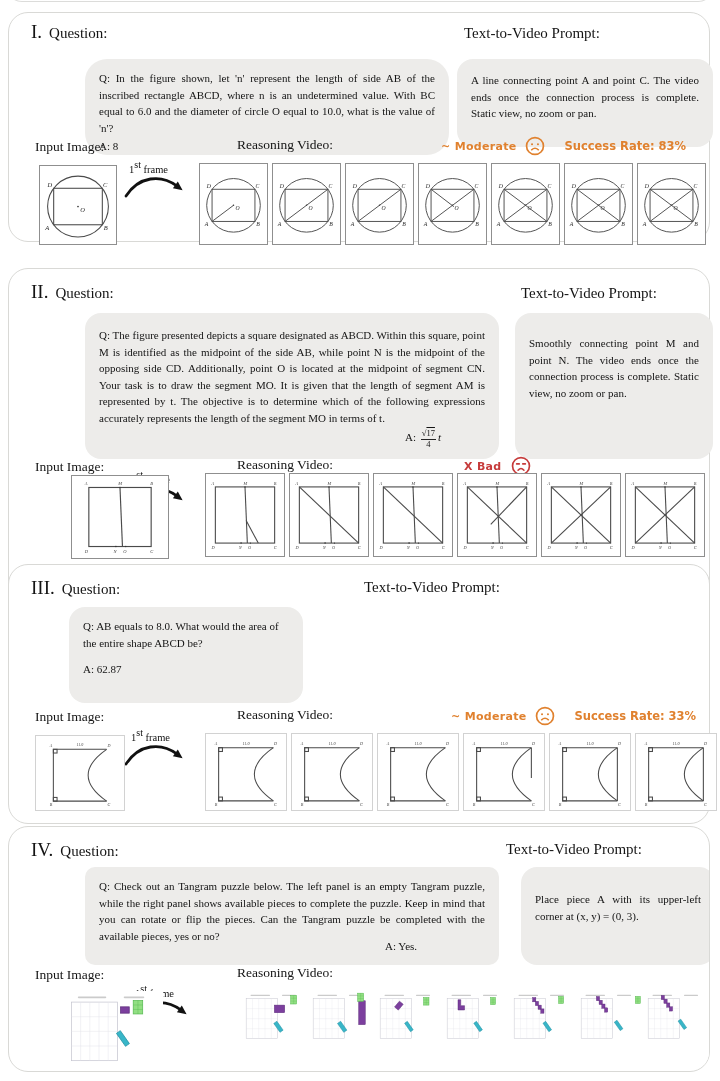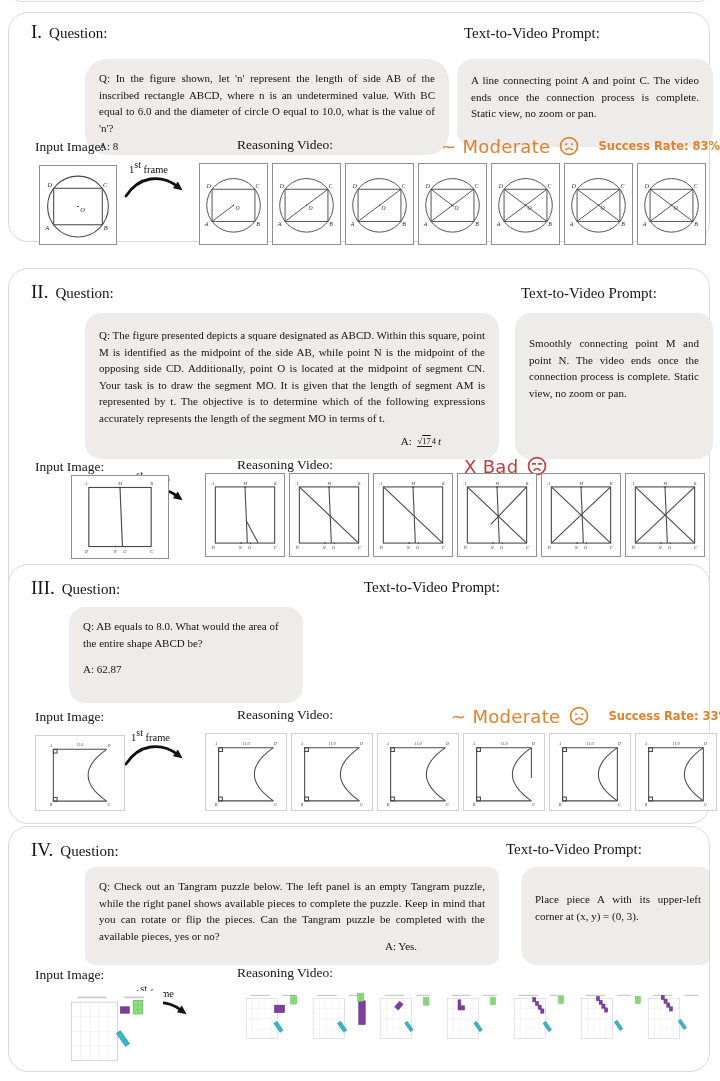--- a/index.html
+++ b/index.html
@@ -28,35 +28,35 @@
   #p1 .pbox{left:448px;top:46px;width:256px;height:88px;padding-top:13px;}
   #p2 .qbox{left:76px;top:44px;width:414px;height:146px;padding-top:14px;}
   #p2 .pbox{left:506px;top:44px;width:198px;height:146px;padding-top:22px;}
   #p3 .qbox{left:60px;top:42px;width:234px;height:96px;text-align:left;}
   #p3 .pbox{left:328px;top:40px;width:378px;height:86px;padding-top:16px;}
   #p4 .qbox{left:76px;top:40px;width:414px;height:98px;border-radius:10px;}
   #p4 .pbox{left:512px;top:40px;width:194px;height:98px;padding-top:24px;}
   .ansline{margin-top:2px;}
   #p3 .ansline{margin-top:10px;}
   .ansfrac{position:absolute;right:58px;bottom:10px;font-size:11px;white-space:nowrap;}
-  .frac{display:inline-flex;flex-direction:row;align-items:center;vertical-align:middle;
+  .frac{display:inline-flex;flex-direction:column;align-items:center;vertical-align:middle;
     font-size:8.5px;line-height:1.1;margin:0 2px;}
   .frac .num{border-bottom:.8px solid #222;padding:0 1px;}
   .ov{text-decoration:overline;}
   .ans4{position:absolute;left:300px;bottom:11px;}
   .ilabel,.vlabel{position:absolute;font-size:13.5px;}
   #p1 .ilabel{left:26px;top:126px;}  #p1 .vlabel{left:228px;top:124px;}
   #p2 .ilabel{left:26px;top:190px;}  #p2 .vlabel{left:228px;top:188px;}
   #p3 .ilabel{left:26px;top:144px;}  #p3 .vlabel{left:228px;top:142px;}
   #p4 .ilabel{left:26px;top:140px;}  #p4 .vlabel{left:228px;top:138px;}
   .rating{position:absolute;display:flex;align-items:center;gap:8px;
     font-family:"DejaVu Sans",sans-serif;}
   .moderate{color:var(--moderate,#e0812e);}
   .bad{color:var(--bad,#c63b3b);}
-  .rtext{font-weight:normal;font-size:18px;letter-spacing:.3px;white-space:nowrap;}
+  .rtext{font-weight:bold;font-size:11px;letter-spacing:.3px;white-space:nowrap;}
   .stext{font-size:11.5px;font-weight:bold;margin-left:10px;white-space:nowrap;}
   .face{width:22px;height:22px;flex:none;}
   #p1 .rating{left:432px;top:122px;}
   #p2 .rating{left:455px;top:186px;}
   #p3 .rating{left:442px;top:140px;}
   .fframe{position:absolute;font-size:10.5px;color:#111;}
   .fframe sup{font-size:10px;}
   .arrowbox{position:absolute;width:70px;height:28px;}
   #p1 .fframe{left:120px;top:146px;} #p1 .arrowbox{left:112px;top:160px;}
   #p2 .fframe{left:122px;top:200px;} #p2 .arrowbox{left:112px;top:214px;}

